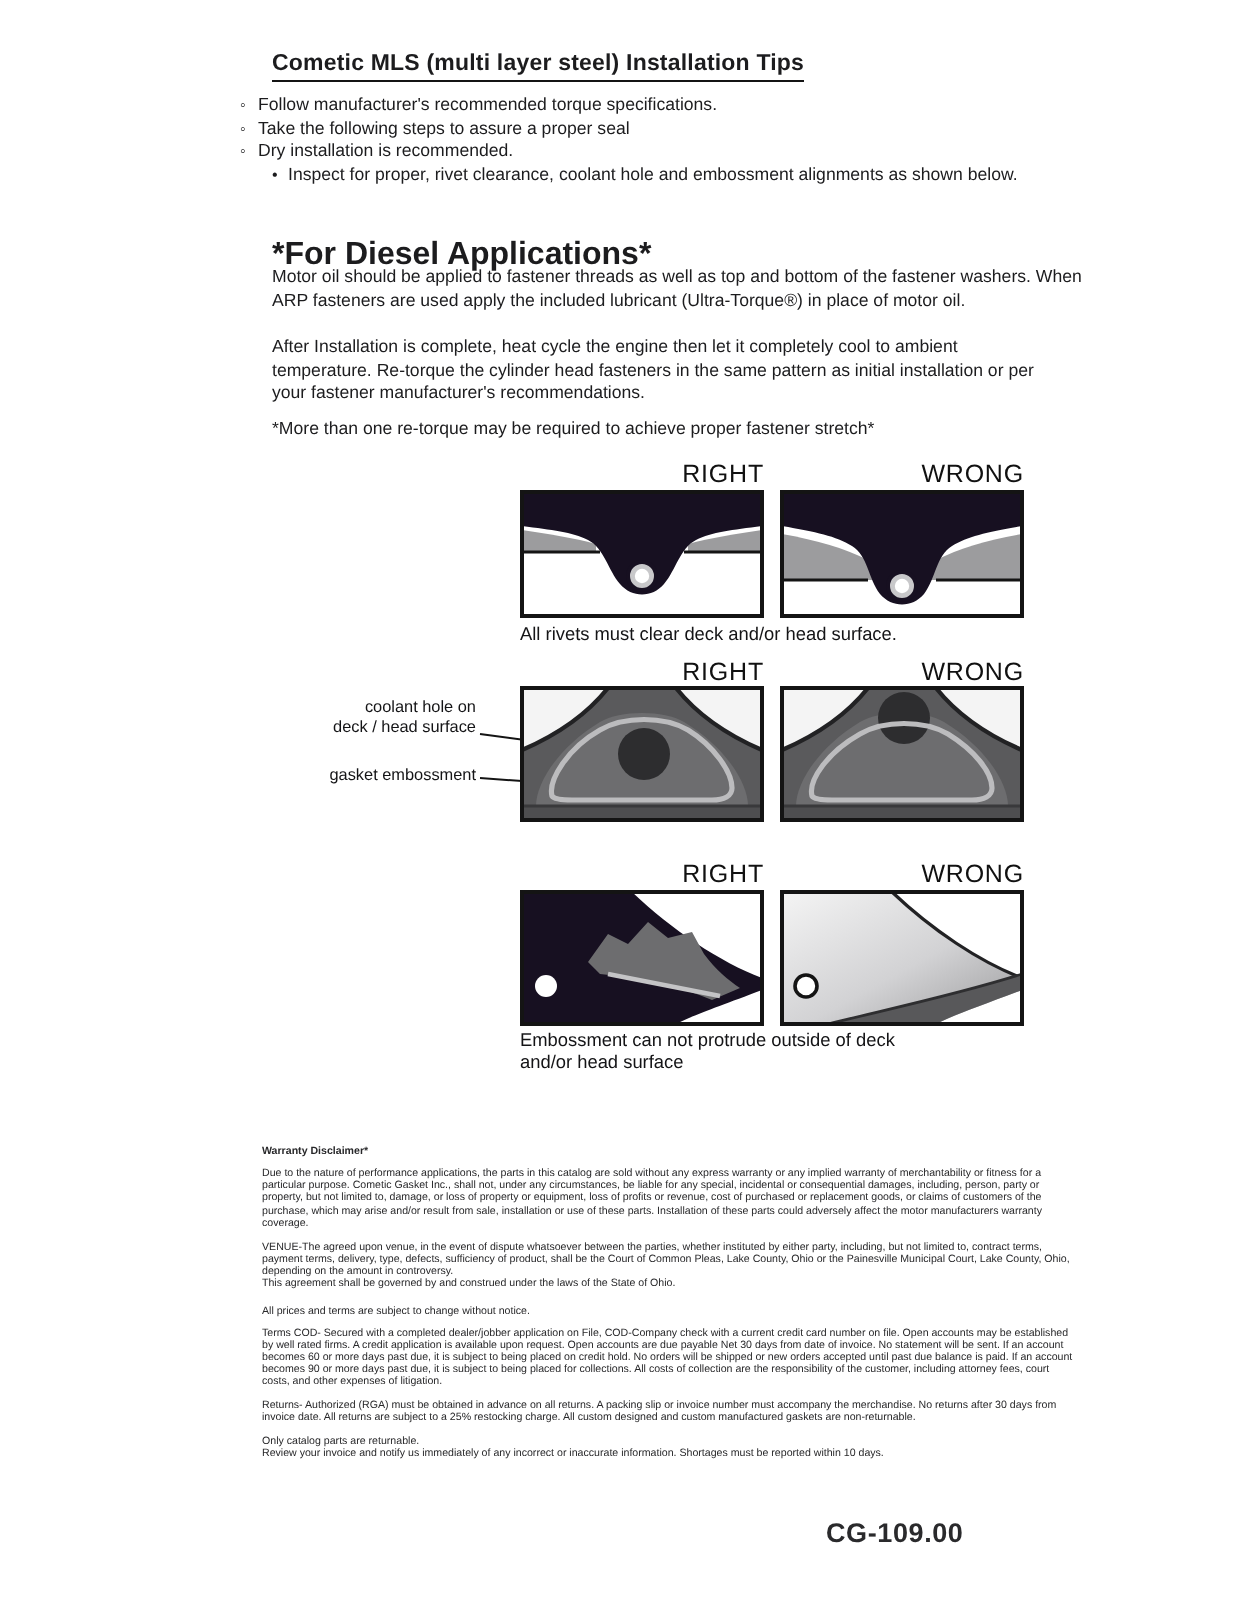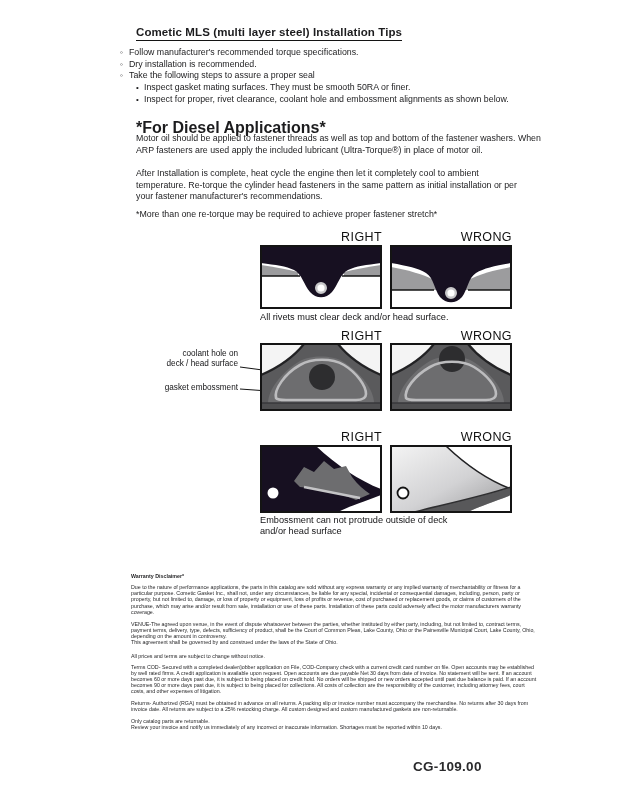--- a/index.html
+++ b/index.html
@@ -50,23 +50,22 @@
 </style>
 </head>
 <body>
 
 <div class="page">
 
   <h1 class="title">Cometic MLS (multi layer steel) Installation Tips</h1>
 
   <div class="bullets">
     <div class="b-row"><span class="b-glyph">◦</span><span>Follow manufacturer's recommended torque specifications.</span></div>
+    <div class="b-row"><span class="b-glyph">◦</span><span>Take the following steps to assure a proper seal</span></div>
     <div class="b-row"><span class="b-glyph">◦</span><span>Dry installation is recommended.</span></div>
-    <div class="b-row"><span class="b-glyph">◦</span><span>Take the following steps to assure a proper seal</span></div>
-    <div class="b-row b-sub"><span class="b-glyph">•</span><span>Inspect gasket mating surfaces.  They must be smooth 50RA or finer.</span></div>
     <div class="b-row b-sub"><span class="b-glyph">•</span><span>Inspect for proper, rivet clearance, coolant hole and embossment alignments as shown below.</span></div>
   </div>
 
   <h2 class="diesel-h">*For Diesel Applications*</h2>
   <p class="para p1">Motor oil should be applied to fastener threads as well as top and bottom of the fastener washers. When ARP fasteners are used apply the included lubricant (Ultra-Torque®) in place of motor oil.</p>
   <p class="para p2">After Installation is complete, heat cycle the engine then let it completely cool to ambient temperature. Re-torque the cylinder head fasteners in the same pattern as initial installation or per your fastener manufacturer's recommendations.</p>
   <p class="para p3">*More than one re-torque may be required to achieve proper fastener stretch*</p>
 
   <span class="rw rp lbl1">RIGHT</span>
   <span class="rw wp lbl1">WRONG</span>

